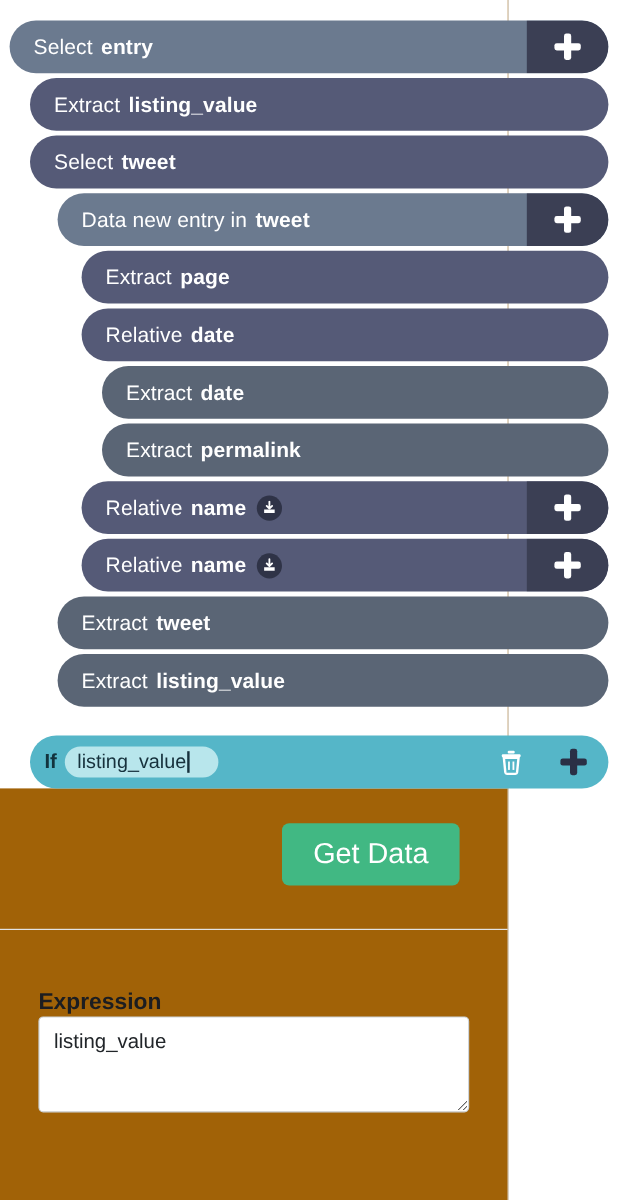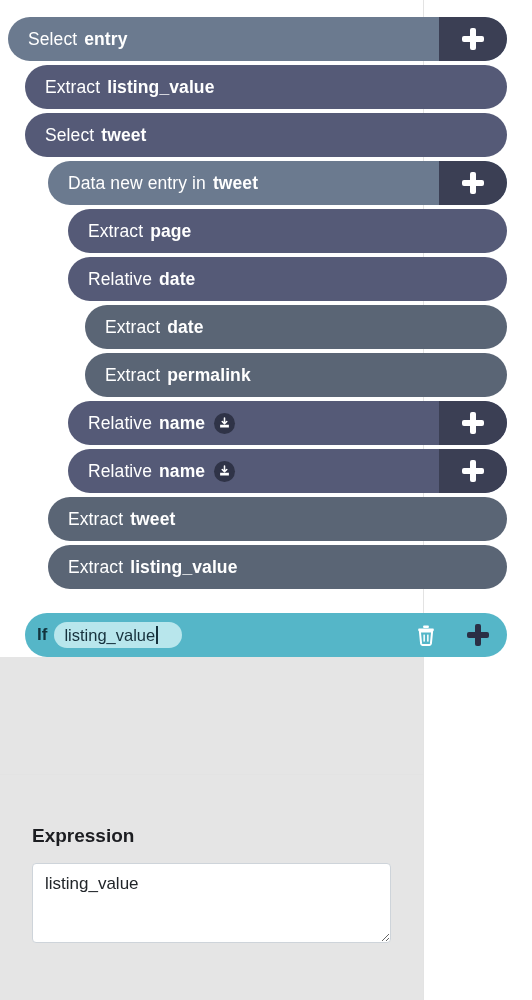--- a/index.html
+++ b/index.html
@@ -11,21 +11,21 @@
     width: 532px;
     height: 1000px;
     font-family: "Liberation Sans", sans-serif;
     overflow: hidden;
     position: relative;
   }
   #app {
     position: relative;
     width: 424px;
     height: 1000px;
-    background: #e5e5e5;
+    background: #a16207;
     box-sizing: border-box;
     border-right: 1px solid #e3e3e3;
   }
 
   
   .program {
     position: relative;
     padding-top: 17px;
     background: #ffffff;
   }
@@ -197,21 +197,20 @@
     top: 775px;
     left: 0;
     width: 100%;
     box-sizing: border-box;
     padding: 50px 32px 0 32px;
   }
   .expr-title {
     font-size: 19px;
     font-weight: 700;
     color: #1c1d21;
-    margin-bottom: 16px;
   }
   .expr-textarea {
     width: 100%;
     height: 80px;
     box-sizing: border-box;
     border: 1px solid #ced4da;
     border-radius: 4px;
     background: #ffffff;
     padding: 9px 12px;
     font-family: "Liberation Sans", sans-serif;
@@ -338,20 +337,23 @@
               <path d="M4.9 8.6h12.2l-1.2 12.1a1.4 1.4 0 0 1-1.4 1.2H7.5a1.4 1.4 0 0 1-1.4-1.2L4.9 8.6z" fill="none" stroke="#ffffff" stroke-width="2"></path>
               <rect x="8.4" y="11.6" width="1.5" height="7" fill="#ffffff"></rect>
               <rect x="12.1" y="11.6" width="1.5" height="7" fill="#ffffff"></rect>
             </svg>
           </span>
           <span class="plus-dark"></span>
         </div>
       </div>
     </div>
 
+  <div class="getdata-wrap">
+    <button class="getdata-btn">Get Data</button>
+  </div>
 
   <div class="divider"></div>
 
   <div class="expr-panel">
     <div class="expr-title">Expression</div>
     <textarea class="expr-textarea" placeholder="" style="">listing_value</textarea>
   </div>
 
 </div>
 

